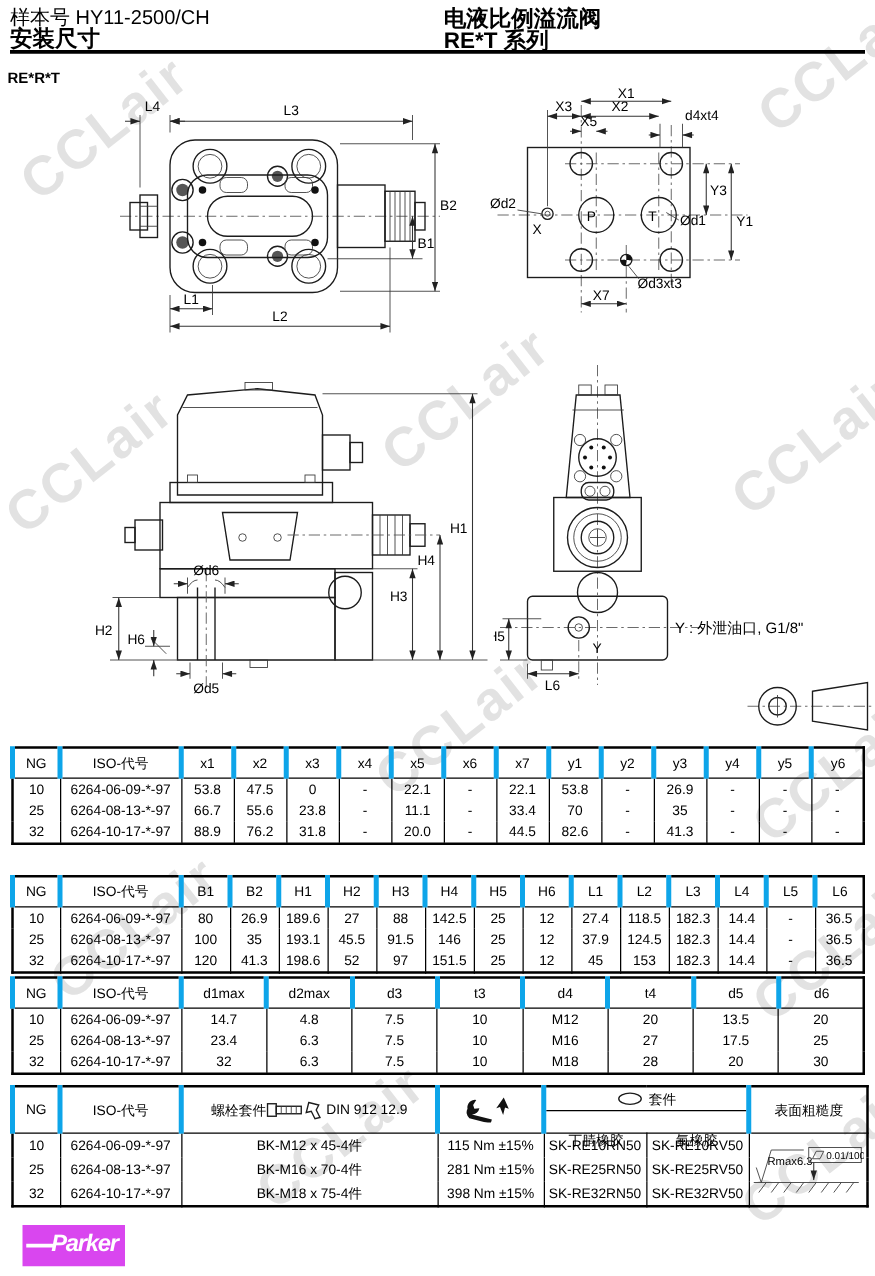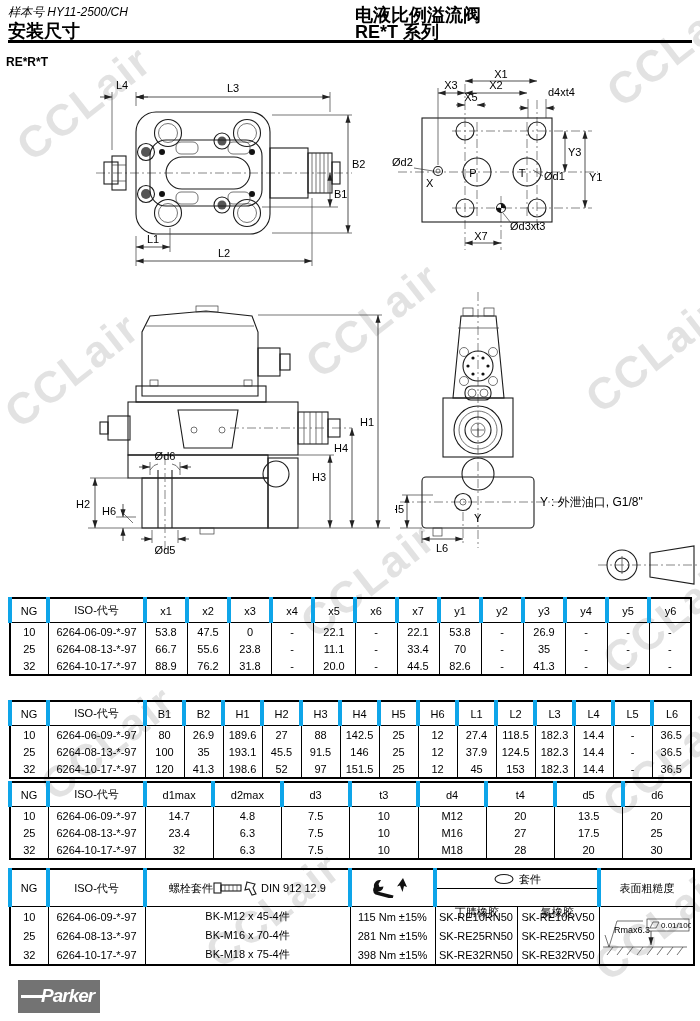--- a/index.html
+++ b/index.html
@@ -1,21 +1,21 @@
 <!DOCTYPE html>
 <html><head>
 <meta charset="utf-8">
 <style>
   html,body{margin:0;padding:0;background:#888;}
   .page{position:relative;width:700px;height:1021px;margin:0 auto;background:#fff;
         font-family:"Liberation Sans",sans-serif;color:#000;overflow:hidden;}
   .abs{position:absolute;}
   .wm{position:absolute;z-index:0;font:bold 44px "Liberation Sans",sans-serif;color:#cbcbcb;
       opacity:.55;transform:rotate(-38deg);letter-spacing:2px;pointer-events:none;white-space:nowrap;}
-  .hdr-small{font-size:12px;font-style:italic;}
+  .hdr-small{font-size:16px;}
   .hdr-big{font-size:18px;font-weight:bold;}
   .rule{position:absolute;left:8px;top:40px;width:684px;height:2.5px;background:#000;z-index:1;}
   .model{position:absolute;left:6px;top:55px;font-size:12px;font-weight:bold;z-index:1;}
   svg.drw{position:absolute;z-index:1;}
   .ln{fill:none;stroke:#1c1c1c;stroke-width:1.1;}
   .thin{fill:none;stroke:#3a3a3a;stroke-width:.7;}
   .dim{fill:none;stroke:#333;stroke-width:.85;}
   .cl{fill:none;stroke:#555;stroke-width:.7;stroke-dasharray:9 3 2 3;}
   .lbl{font:11px "Liberation Sans",sans-serif;fill:#000;}
   .lbl12{font:12px "Liberation Sans",sans-serif;fill:#000;}
@@ -27,21 +27,21 @@
         border-bottom:1.6px solid #000;height:23px;padding:0 1px;vertical-align:middle;}
   table.t td{border-left:1px solid #000;border-right:1px solid #000;height:17px;padding:0 1px;vertical-align:middle;}
   table.t4 td{height:19px;}
   table.t4 th{height:36px;}
   .note{position:absolute;left:8px;z-index:2;font-size:11.5px;}
   .th-flex{display:flex;align-items:center;justify-content:center;gap:0;}
   .seal-top{display:flex;align-items:center;justify-content:center;gap:4px;height:17px;}
   .seal-sub{display:flex;height:17px;border-top:1px solid #000;}
   .seal-sub span{flex:1;display:flex;align-items:center;justify-content:center;margin-top:24px;}
   .seal-sub span:first-child{border-right:1px solid #000;}
-  .logo{position:absolute;left:18px;top:980px;width:82px;height:33px;background:#737373;z-index:2;}
+  .logo{position:absolute;left:18px;top:980px;width:82px;height:33px;background:#d946ef;z-index:2;}
   .logo .stripe{position:absolute;left:3px;top:15px;width:23px;height:3px;background:#fff;}
   .logo .word{position:absolute;left:23px;top:5px;color:#fff;font:italic bold 19px "Liberation Sans",sans-serif;
         letter-spacing:-1px;}
 </style>
 </head>
 <body>
 
 <div class="page">
 
   <span class="wm" style="left:6px;top:78px">CCLair</span>

